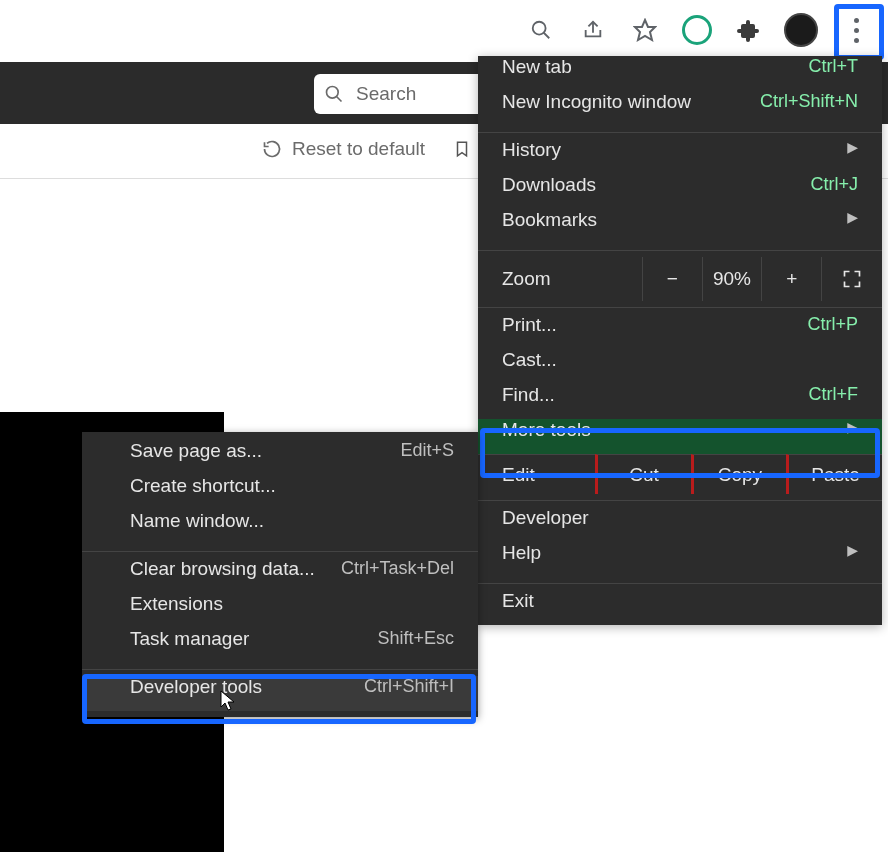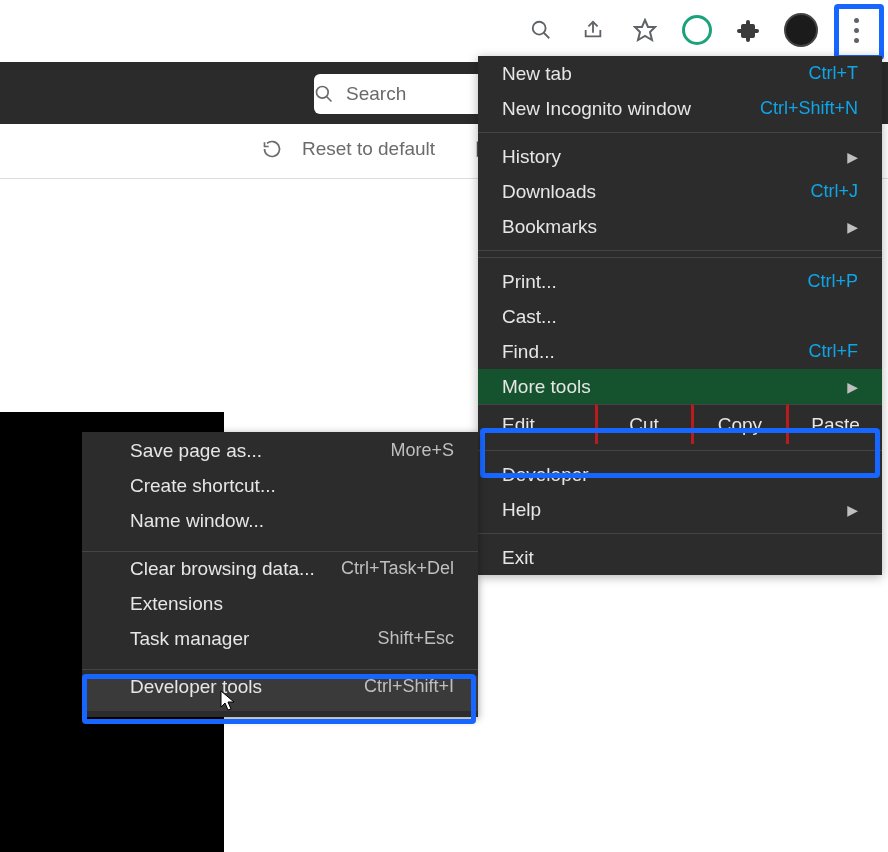--- a/index.html
+++ b/index.html
@@ -12,36 +12,36 @@
 .avatar{width:34px;height:34px;border-radius:50%;background:#1b1b1b;border:2px solid #444;box-sizing:border-box}
 .grammarly{width:30px;height:30px;border-radius:50%;border:3px solid #1aa37a;box-sizing:border-box}
 .menu-btn{width:40px;height:40px;display:flex;flex-direction:column;align-items:center;justify-content:center;gap:5px}
 .menu-btn span{width:5px;height:5px;border-radius:50%;background:#5f6368}
 
 
 .hl{position:absolute;border:5px solid #1766ff;border-radius:4px;pointer-events:none}
 
 
 .dark-strip{position:absolute;top:62px;left:0;right:0;height:62px;background:#2b2b2b}
-.search-box{position:absolute;top:74px;left:314px;width:300px;height:40px;background:#fff;border-radius:6px;display:flex;align-items:center;padding-left:0;box-sizing:border-box;color:#6a6a6a;font-size:19px}
+.search-box{position:absolute;top:74px;left:314px;width:300px;height:40px;background:#fff;border-radius:6px;display:flex;align-items:center;padding-left:10px;box-sizing:border-box;color:#6a6a6a;font-size:19px}
 .search-box svg{margin-right:12px;color:#6a6a6a}
 
 
 .sub-bar{position:absolute;top:124px;left:0;right:0;height:54px;border-bottom:1px solid #ddd}
-.reset{position:absolute;top:138px;left:262px;display:flex;align-items:center;gap:20px;color:#6b6b6b;font-size:19px}
+.reset{position:absolute;top:138px;left:262px;display:flex;align-items:center;gap:10px;color:#6b6b6b;font-size:19px}
 
 
 .black-box{position:absolute;top:412px;left:0;width:224px;height:440px;background:#000}
 
 
 .main-menu{position:absolute;top:56px;left:478px;width:404px;background:#2c2c2c;color:#e6e6e6;font-size:19px;box-shadow:0 2px 10px rgba(0,0,0,.3)}
-.mm-item{display:flex;align-items:center;height:35px;padding:0 24px;justify-content:space-between}
+.mm-item{display:flex;align-items:flex-start;height:35px;padding:0 24px;justify-content:space-between}
 .mm-item.hover{background:#14532d}
 .mm-sep{height:1px;background:#444;margin:6px 0}
-.mm-short{color:#0ea5e9;font-size:18px}
+.mm-short{color:#86efac;font-size:18px}
 .mm-arrow{color:#bfbfbf;font-size:14px}
 .zoom-row{display:flex;align-items:center;height:44px}
 .zoom-label{flex:0 0 140px;padding-left:24px}
 .zoom-cell{flex:1;text-align:center;color:#e6e6e6;font-size:19px;border-left:1px solid #444;height:100%;display:flex;align-items:center;justify-content:center}
 .zoom-cell.full{flex:0 0 60px}
 .edit-row{display:flex;height:40px}
 .edit-row div{flex:1;display:flex;align-items:center;justify-content:center;border-top:1px solid #444}
 .edit-row div:first-child{justify-content:flex-start;padding-left:24px;border-left:none}
 .edit-row div+div{border-left:3px solid #b91c1c}
 
@@ -142,20 +142,31 @@
       </div>
     <div class="mm-item">
         <span>Downloads</span>
         <span class="mm-short">Ctrl+J</span>
       </div>
     <div class="mm-item">
         <span>Bookmarks</span>
         <span class="mm-arrow">▶</span>
       </div>
     <div class="mm-sep"></div>
+    <div class="zoom-row">
+      <div class="zoom-label">Zoom</div>
+      <div class="zoom-cell">−</div>
+      <div class="zoom-cell">90%</div>
+      <div class="zoom-cell">+</div>
+      <div class="zoom-cell full">
+        <svg width="20" height="20" viewBox="0 0 24 24" fill="none" stroke="#e6e6e6" stroke-width="2">
+            <path d="M3 9V3h6M21 9V3h-6M3 15v6h6M21 15v6h-6"></path>
+          </svg>
+      </div>
+    </div>
     <div class="mm-sep"></div>
     <div class="mm-item">
         <span>Print...</span>
         <span class="mm-short">Ctrl+P</span>
       </div>
     <div class="mm-item">
         <span>Cast...</span>
       </div>
     <div class="mm-item">
         <span>Find...</span>
@@ -184,21 +195,21 @@
         <span>Exit</span>
       </div>
   </div>
 
   <div class="hl" style="top:428px;left:480px;width:390px;height:40px"></div>
 
   <div class="sub-menu">
     <div style="height:8px"></div>
     <div class="sm-item">
         <span>Save page as...</span>
-        <span class="sm-short">More+S</span>
+        <span class="sm-short">Edit+S</span>
       </div>
     <div class="sm-item">
         <span>Create shortcut...</span>
       </div>
     <div class="sm-item">
         <span>Name window...</span>
       </div>
     <div class="sm-sep"></div>
     <div class="sm-item">
         <span>Clear browsing data...</span>

